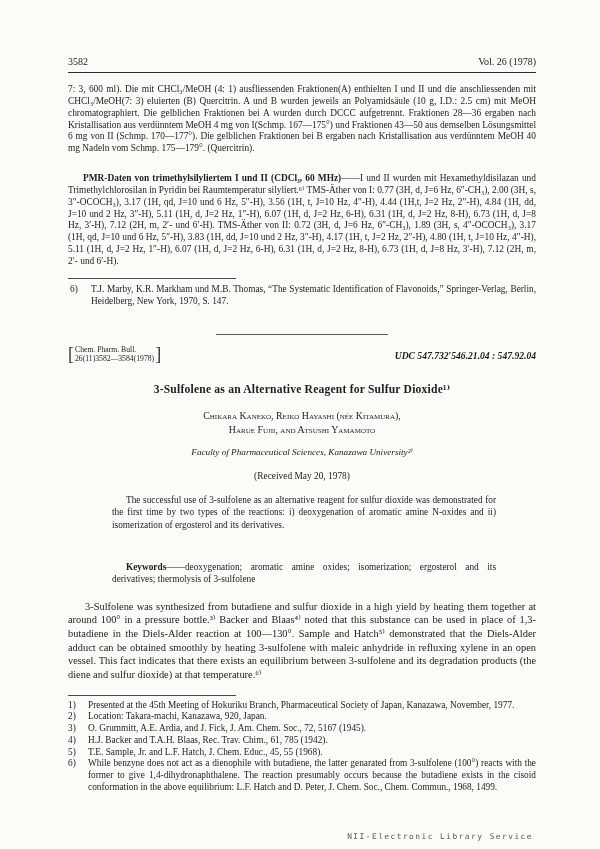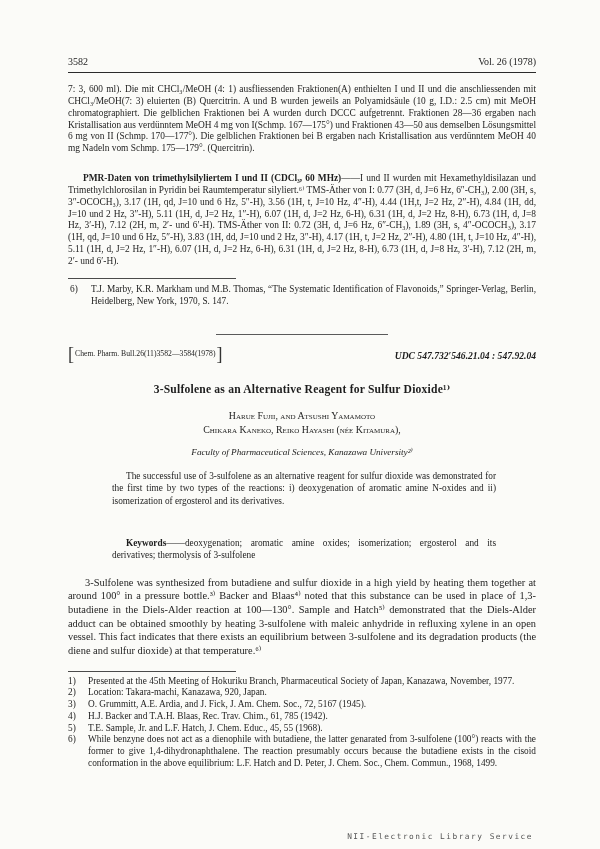--- a/index.html
+++ b/index.html
@@ -24,21 +24,21 @@
   .fn-sep { width:168px; border-top:1px solid #4a4a4a; margin-top:10px; }
   .fn-block { margin-top:5px; }
   .fn-item { position:relative; padding-left:23px; font-size:9.3px; line-height:1.27; text-align:justify; }
   .fn-num { position:absolute; left:2px; }
 
   .divider { width:172px; border-top:1px solid #5a5a5a; margin:27px auto 0 auto; }
 
   .cite-row { display:flex; justify-content:space-between; align-items:flex-start; margin-top:8px; }
   .cite-box { display:flex; align-items:center; font-size:7.7px; line-height:1.18; }
   .bracket { font-size:18px; font-weight:400; color:#333; transform:scaleY(1.1); }
-  .cite-lines { display:flex; flex-direction:row; padding:0 1px; }
+  .cite-lines { display:flex; flex-direction:column; padding:0 1px; }
   .udc { font-style:italic; font-weight:bold; font-size:9.6px; padding-top:7px; }
 
   .title { text-align:center; font-weight:bold; font-size:11.6px; margin-top:17px; letter-spacing:.2px; }
   .authors { text-align:center; font-variant:small-caps; font-size:9.9px; margin-top:13px; line-height:1.45; }
   .affil { text-align:center; font-style:italic; font-size:9.2px; margin-top:9px; }
   .received { text-align:center; font-size:9.4px; margin-top:14px; }
 
   .abstract-block { margin:13px 40px 0 44px; font-size:9.3px; line-height:1.3; text-align:justify; }
   .abstract-para { text-indent:14px; }
   .keywords { margin-top:7px; text-indent:14px; }
@@ -89,26 +89,27 @@
         <span>26(11)3582—3584(1978)</span>
       </span>
       <span class="bracket">]</span>
     </div>
     <div class="udc">UDC  547.732′546.21.04 : 547.92.04</div>
   </div>
 
   <h1 class="title" style="margin:17px 0 0 0;">3-Sulfolene as an Alternative Reagent for Sulfur Dioxide¹⁾</h1>
 
   <div class="authors">
+    <div>Chikara Kaneko, Reiko Hayashi (née Kitamura),</div>
     <div>Harue Fujii, and Atsushi Yamamoto</div>
-    <div>Chikara Kaneko, Reiko Hayashi (née Kitamura),</div>
   </div>
 
   <div class="affil">Faculty of Pharmaceutical Sciences, Kanazawa University²⁾</div>
 
+  <div class="received">(Received May 20, 1978)</div>
 
   <div class="abstract-block">
     <p class="abstract-para" style="margin:0;">The successful use of 3-sulfolene as an alternative reagent for sulfur dioxide was demonstrated for the first time by two types of the reactions: i) deoxygenation of aromatic amine N-oxides and ii) isomerization of ergosterol and its derivatives.</p>
     <p class="keywords" style="margin-bottom:0;margin-top:30px;"><span class="kw-lead">Keywords</span><span>——deoxygenation;  aromatic amine oxides;  isomerization;  ergosterol and its derivatives;  thermolysis of 3-sulfolene</span></p>
   </div>
 
   <p class="body-para">3-Sulfolene was synthesized from butadiene and sulfur dioxide in a high yield by heating them together at around 100° in a pressure bottle.³⁾  Backer and Blaas⁴⁾ noted that this substance can be used in place of 1,3-butadiene in the Diels-Alder reaction at 100—130°.  Sample and Hatch⁵⁾ demonstrated that the Diels-Alder adduct can be obtained smoothly by heating 3-sulfolene with maleic anhydride in refluxing xylene in an open vessel.  This fact indicates that there exists an equilibrium between 3-sulfolene and its degradation products (the diene and sulfur dioxide) at that temperature.⁶⁾</p>
 
   <div class="fn-sep" style="margin-top:13px;"></div>
 

